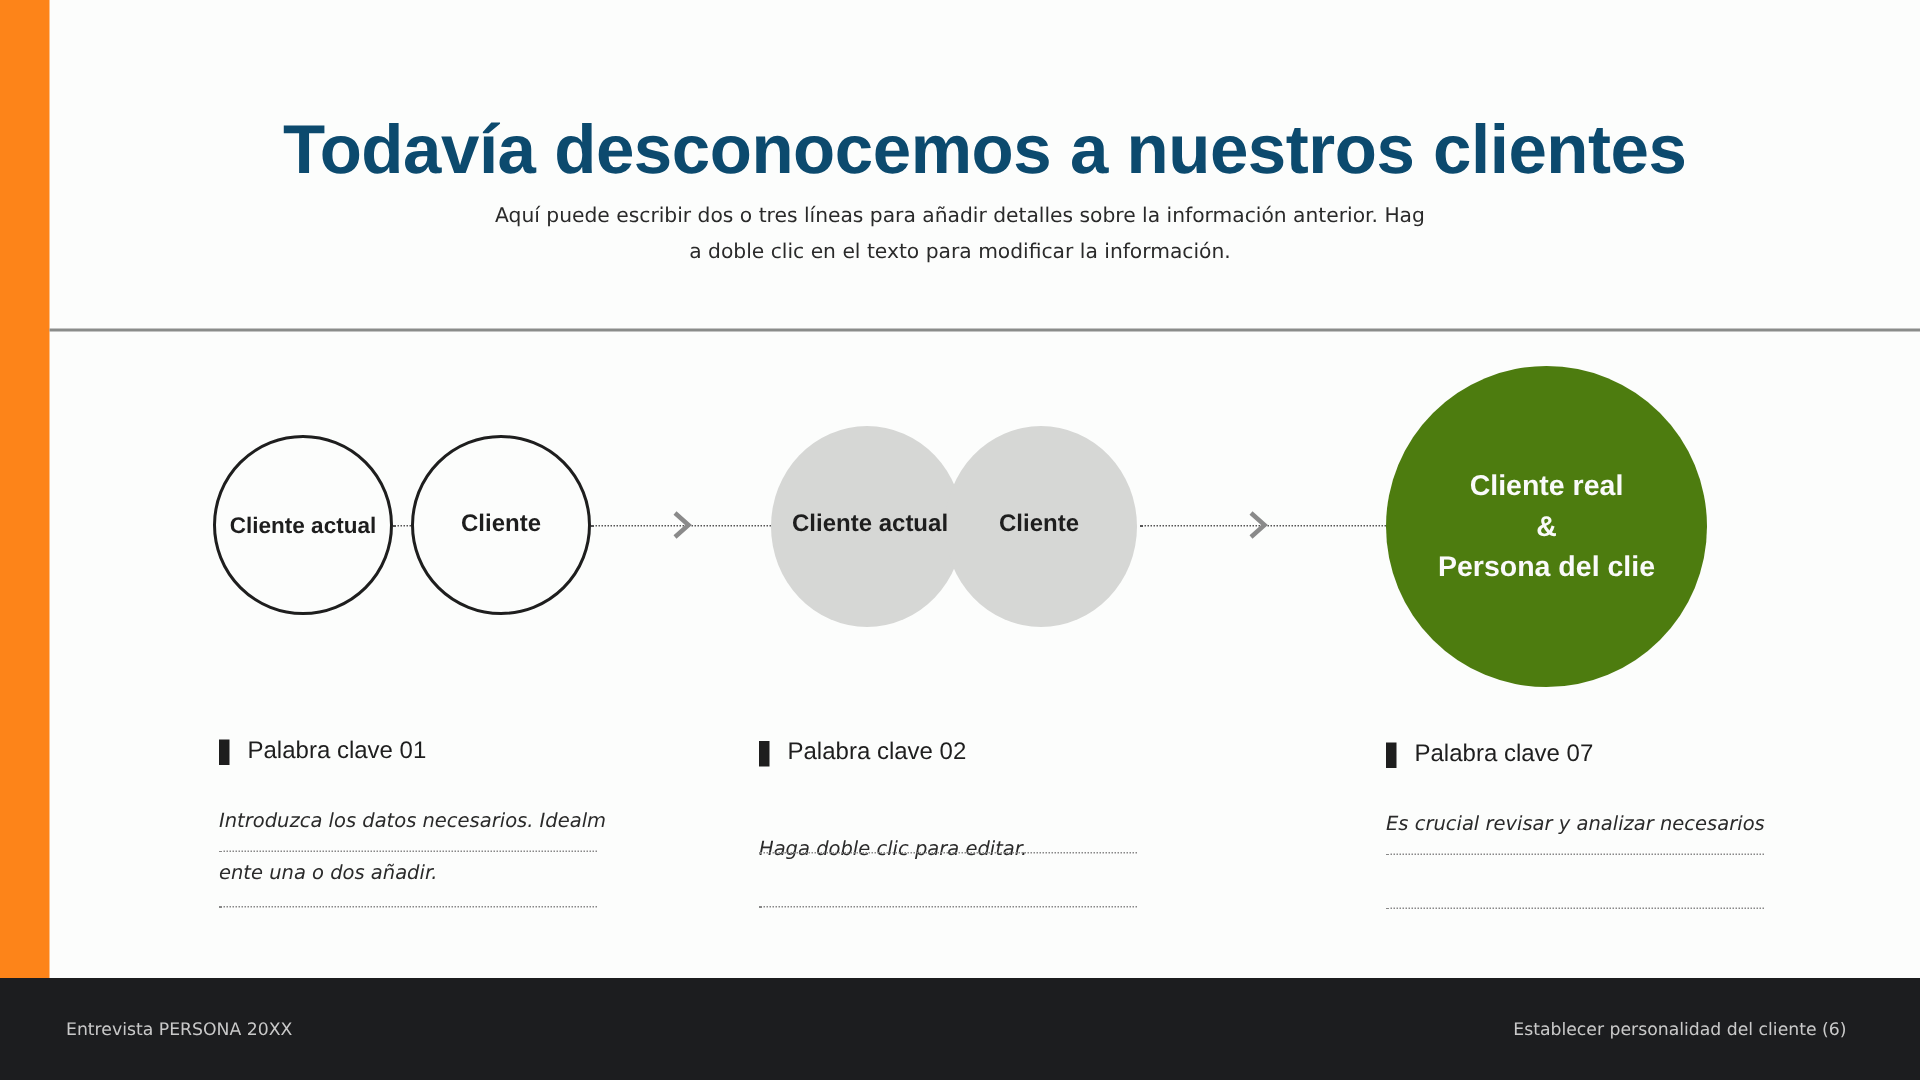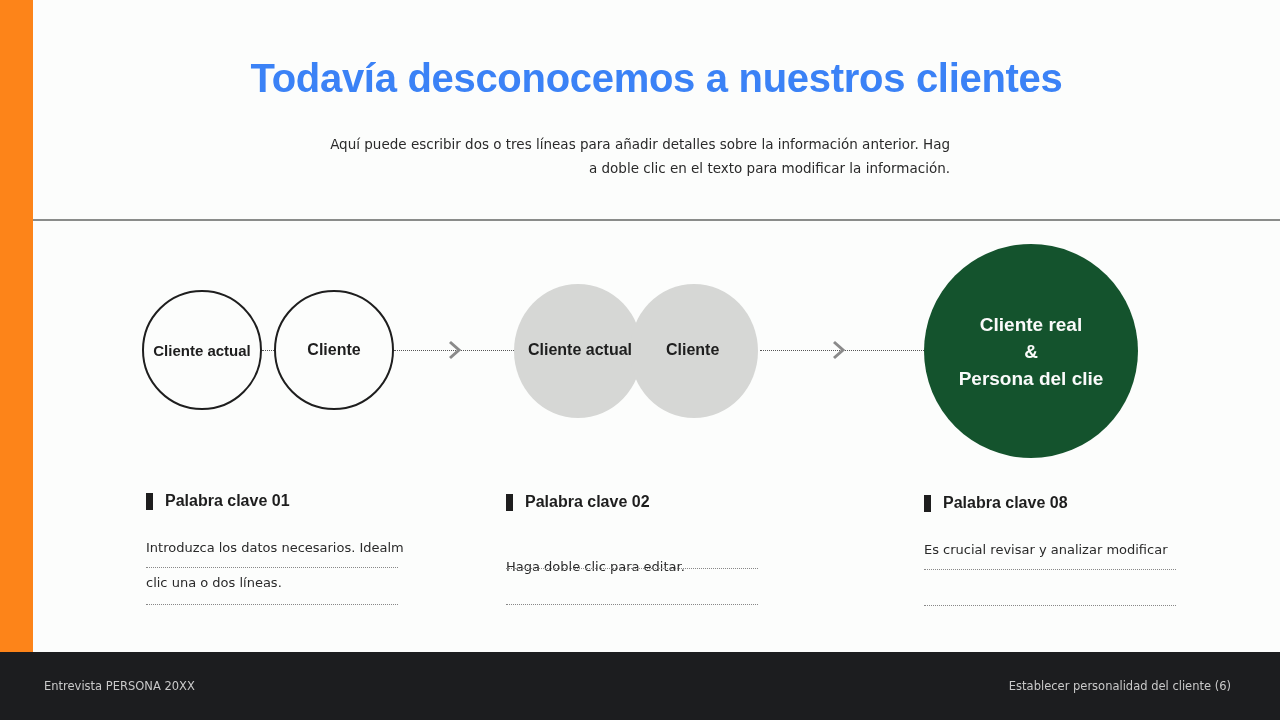--- a/index.html
+++ b/index.html
@@ -1,37 +1,37 @@
 <!DOCTYPE html>
 <html><head>
   <meta charset="utf-8">
   <style>
     * { margin: 0; padding: 0; box-sizing: border-box; }
     html, body { width: 1280px; height: 720px; overflow: hidden; background: #fcfdfc; }
     body { position: relative; font-family: "Liberation Sans", sans-serif; color: #1e1e1e; }
 
     .orange-bar { position: absolute; left: 0; top: 0; width: 33px; height: 652px; background: #fd8419; }
-    .title { position: absolute; left: 33px; right: 0; top: 56px; text-align: center; font-size: 40px; font-weight: bold; color: #3b82f6; letter-spacing: -0.3px; }
-    .subtitle { position: absolute; left: 330px; width: 620px; top: 132px; text-align: right; font-size: 14.5px; line-height: 24px; color: #2a2a2a; font-family: "DejaVu Sans", sans-serif; font-size: 13.5px; }
+    .title { position: absolute; left: 33px; right: 0; top: 72px; text-align: center; font-size: 46px; font-weight: bold; color: #0c4a6e; letter-spacing: -0.3px; }
+    .subtitle { position: absolute; left: 330px; width: 620px; top: 132px; text-align: center; font-size: 14.5px; line-height: 24px; color: #2a2a2a; font-family: "DejaVu Sans", sans-serif; font-size: 13.5px; }
     .divider { position: absolute; left: 33px; right: 0; top: 219px; height: 2px; background: #8a8c8a; }
 
     .dotline { position: absolute; border-top: 1px dotted #555; height: 0; }
     .chev { position: absolute; width: 14px; height: 20px; }
 
     .circle { position: absolute; border-radius: 50%; display: flex; align-items: center; justify-content: center; text-align: center; font-weight: bold; }
     .c-outline { width: 120px; height: 120px; border: 2px solid #1e1e1e; background: transparent; font-size: 16px; color: #1e1e1e; }
     .c-grey { width: 128px; height: 134px; background: #d6d7d5; font-size: 16px; color: #1e1e1e; }
     .c-label { position: absolute; font-weight: bold; font-size: 16px; color: #1e1e1e; white-space: nowrap; }
-    .c-black { width: 214px; height: 214px; background: #14532d; color: #fafafa; font-size: 19px; line-height: 27px; padding: 0 20px; }
+    .c-black { width: 214px; height: 214px; background: #4d7c0f; color: #fafafa; font-size: 19px; line-height: 27px; padding: 0 20px; }
 
     .kw { position: absolute; width: 252px; }
     .kw-head { display: flex; align-items: center; height: 20px; }
     .kw-mark { width: 7px; height: 17px; background: #1e1e1e; margin-right: 12px; }
-    .kw-title { font-size: 16px; font-weight: bold; color: #1e1e1e; }
-    .kw-line { position: absolute; left: 0; width: 252px; font-family: "DejaVu Sans", sans-serif; font-size: 13px; color: #2a2a2a; white-space: nowrap; }
+    .kw-title { font-size: 16px; font-weight: normal; color: #1e1e1e; }
+    .kw-line { position: absolute; left: 0; width: 252px; font-family: "DejaVu Sans", sans-serif; font-size: 13px; color: #2a2a2a; white-space: nowrap; font-style: italic; }
     .kw-rule { position: absolute; left: 0; width: 252px; border-top: 1px dotted #888; }
 
     .footer { position: absolute; left: 0; top: 652px; width: 1280px; height: 68px; background: #1c1d1f; }
     .footer-left { position: absolute; left: 44px; top: 27px; font-size: 11.5px; color: #c9c9c9; font-family: "DejaVu Sans", sans-serif; }
     .footer-right { position: absolute; right: 49px; top: 27px; font-size: 11.5px; color: #c9c9c9; font-family: "DejaVu Sans", sans-serif; }
   </style>
 </head>
 <body>
 
 <div class="orange-bar"></div>
@@ -74,40 +74,40 @@
   </div>
 </div>
 
 <div class="kw" style="left:146px; top:491px; height:120px;">
   <div class="kw-head">
     <div class="kw-mark"></div>
     <div class="kw-title">Palabra clave 01</div>
   </div>
   <div class="kw-line" style="top:49px;">Introduzca los datos necesarios. Idealm</div>
   <div class="kw-rule" style="top:76px;"></div>
-  <div class="kw-line" style="top:84px;">clic una o dos líneas.</div>
+  <div class="kw-line" style="top:84px;">ente una o dos añadir.</div>
   <div class="kw-rule" style="top:113px;"></div>
 </div>
 
 <div class="kw" style="left:506px; top:492px; height:120px;">
   <div class="kw-head">
     <div class="kw-mark"></div>
     <div class="kw-title">Palabra clave 02</div>
   </div>
   <div class="kw-line" style="top:67px;">Haga doble clic para editar.</div>
   <div class="kw-rule" style="top:76px;"></div>
   <div class="kw-rule" style="top:112px;"></div>
 </div>
 
 <div class="kw" style="left:924px; top:493px; height:120px;">
   <div class="kw-head">
     <div class="kw-mark"></div>
-    <div class="kw-title">Palabra clave 08</div>
+    <div class="kw-title">Palabra clave 07</div>
   </div>
-  <div class="kw-line" style="top:49px;">Es crucial revisar y analizar modificar</div>
+  <div class="kw-line" style="top:49px;">Es crucial revisar y analizar necesarios</div>
   <div class="kw-rule" style="top:76px;"></div>
   <div class="kw-rule" style="top:112px;"></div>
 </div>
 
 <div class="footer">
   <div class="footer-left">Entrevista PERSONA 20XX</div>
   <div class="footer-right">Establecer personalidad del cliente (6)</div>
 </div>
 
 </body></html>

